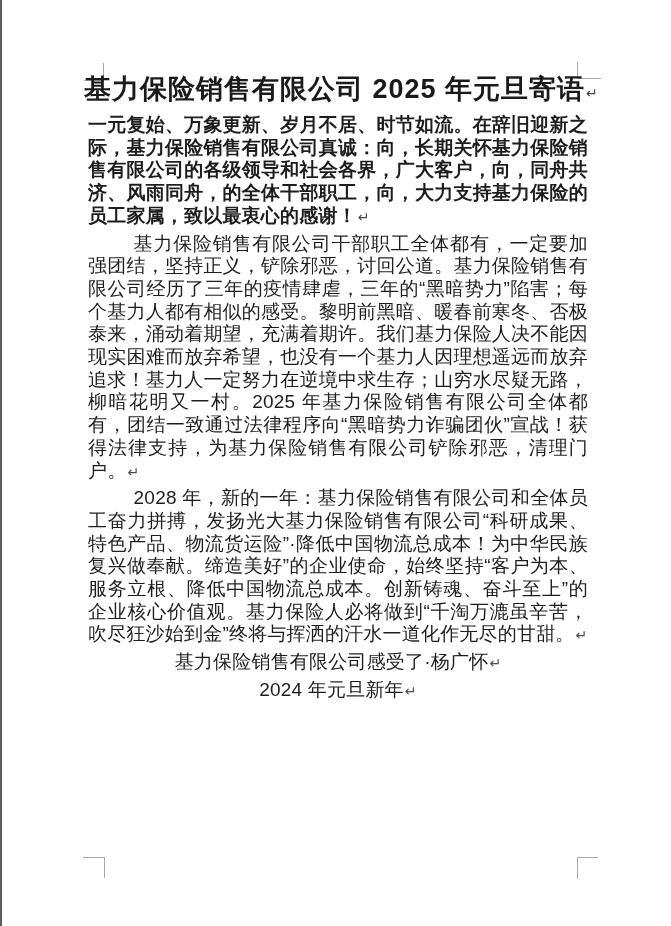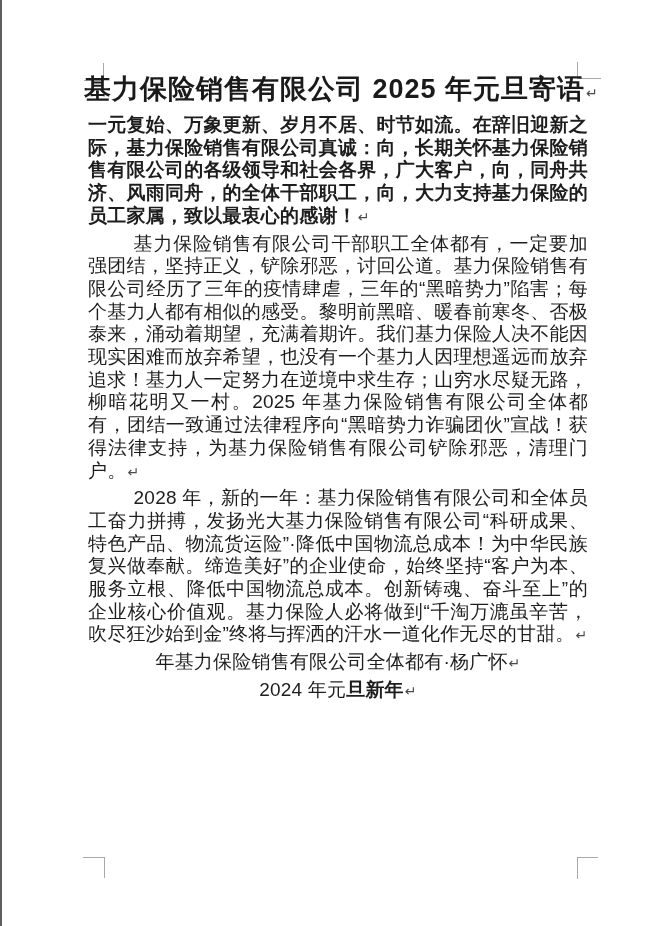--- a/index.html
+++ b/index.html
@@ -50,21 +50,21 @@
   }
   p.bold { font-weight:bold; }
   p.indent { text-indent:2.4em; }
   p.center { text-align:center; text-indent:0; }
   .pilcrow {
     color:#4a4a4a;
     font-size:14px;
     font-weight:normal;
     padding-left:1px;
   }
-  .bold-part { font-weight:bold; }
+  .bold-part { font-weight:normal; }
 </style>
 </head>
 <body>
 
 <div class="window-edge-line"></div>
 
 <div class="crop crop-tl"></div>
 <div class="crop crop-tr"></div>
 <div class="crop crop-bl"></div>
 <div class="crop crop-br"></div>
@@ -75,17 +75,17 @@
 
   <p class="body-par bold"><span>一元复始、万象更新、岁月不居、时节如流。在辞旧迎新之际，基力保险销售有限公司真诚：向，长期关怀基力保险销售有限公司的各级领导和社会各界，广大客户，向，同舟共济、风雨同舟，的全体干部职工，向，大力支持基力保险的员工家属，致以最衷心的感谢！</span><span class="pilcrow">↵</span></p>
 
 
 
   <p class="body-par indent"><span>基力保险销售有限公司干部职工全体都有，一定要加强团结，坚持正义，铲除邪恶，讨回公道。基力保险销售有限公司经历了三年的疫情肆虐，三年的“黑暗势力”陷害；每个基力人都有相似的感受。黎明前黑暗、暖春前寒冬、否极泰来，涌动着期望，充满着期许。我们基力保险人决不能因现实困难而放弃希望，也没有一个基力人因理想遥远而放弃追求！基力人一定努力在逆境中求生存；山穷水尽疑无路，柳暗花明又一村。2025 年基力保险销售有限公司全体都有，团结一致通过法律程序向“黑暗势力诈骗团伙”宣战！获得法律支持，为基力保险销售有限公司铲除邪恶，清理门户。</span><span class="pilcrow">↵</span></p>
 
   <p class="body-par indent"><span>2028 年，新的一年：基力保险销售有限公司和全体员工奋力拼搏，发扬光大基力保险销售有限公司“科研成果、特色产品、物流货运险”·降低中国物流总成本！为中华民族复兴做奉献。缔造美好”的企业使命，始终坚持“客户为本、服务立根、降低中国物流总成本。创新铸魂、奋斗至上”的企业核心价值观。基力保险人必将做到“千淘万漉虽辛苦，吹尽狂沙始到金”终将与挥洒的汗水一道化作无尽的甘甜。</span><span class="pilcrow">↵</span></p>
 
 
-  <p class="body-par center"><span>年基力保险销售有限公司全体都有·杨广怀</span><span class="pilcrow">↵</span></p>
+  <p class="body-par center"><span>基力保险销售有限公司感受了·杨广怀</span><span class="pilcrow">↵</span></p>
 
   <p class="body-par center"><span>2024 年元</span><span class="bold-part">旦新年</span><span class="pilcrow">↵</span></p>
 
 </div>
 
 </body></html>

